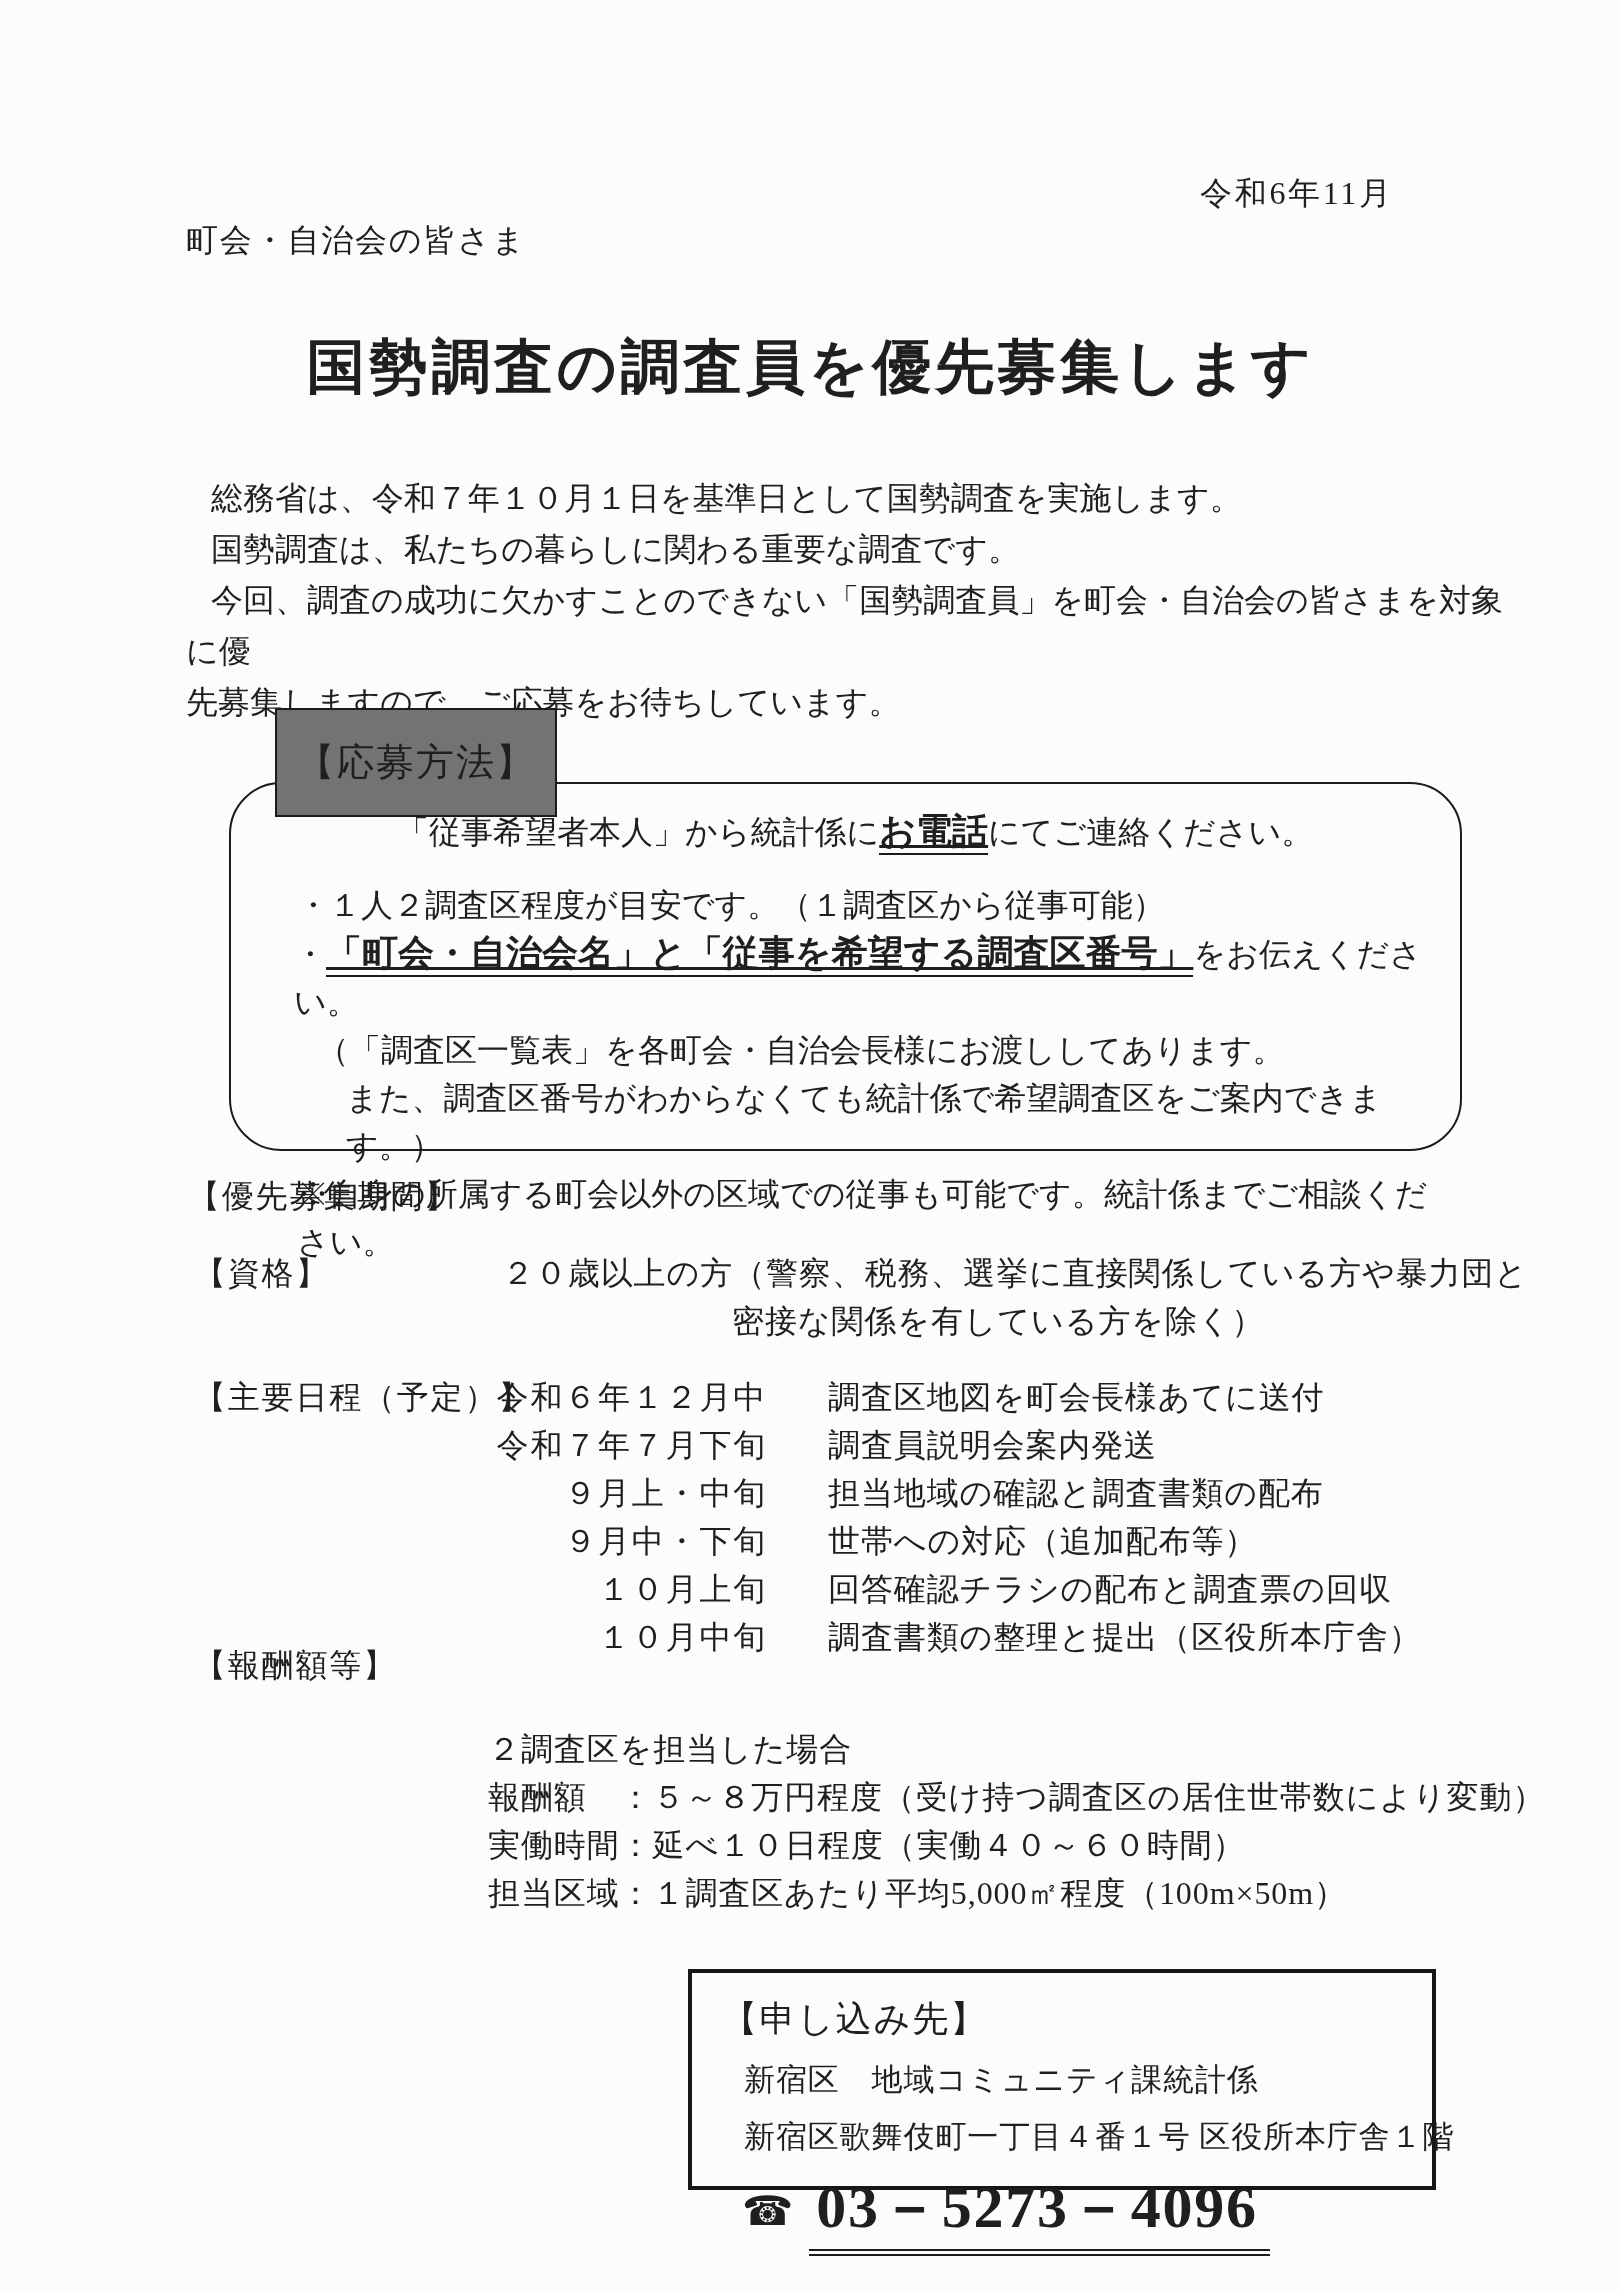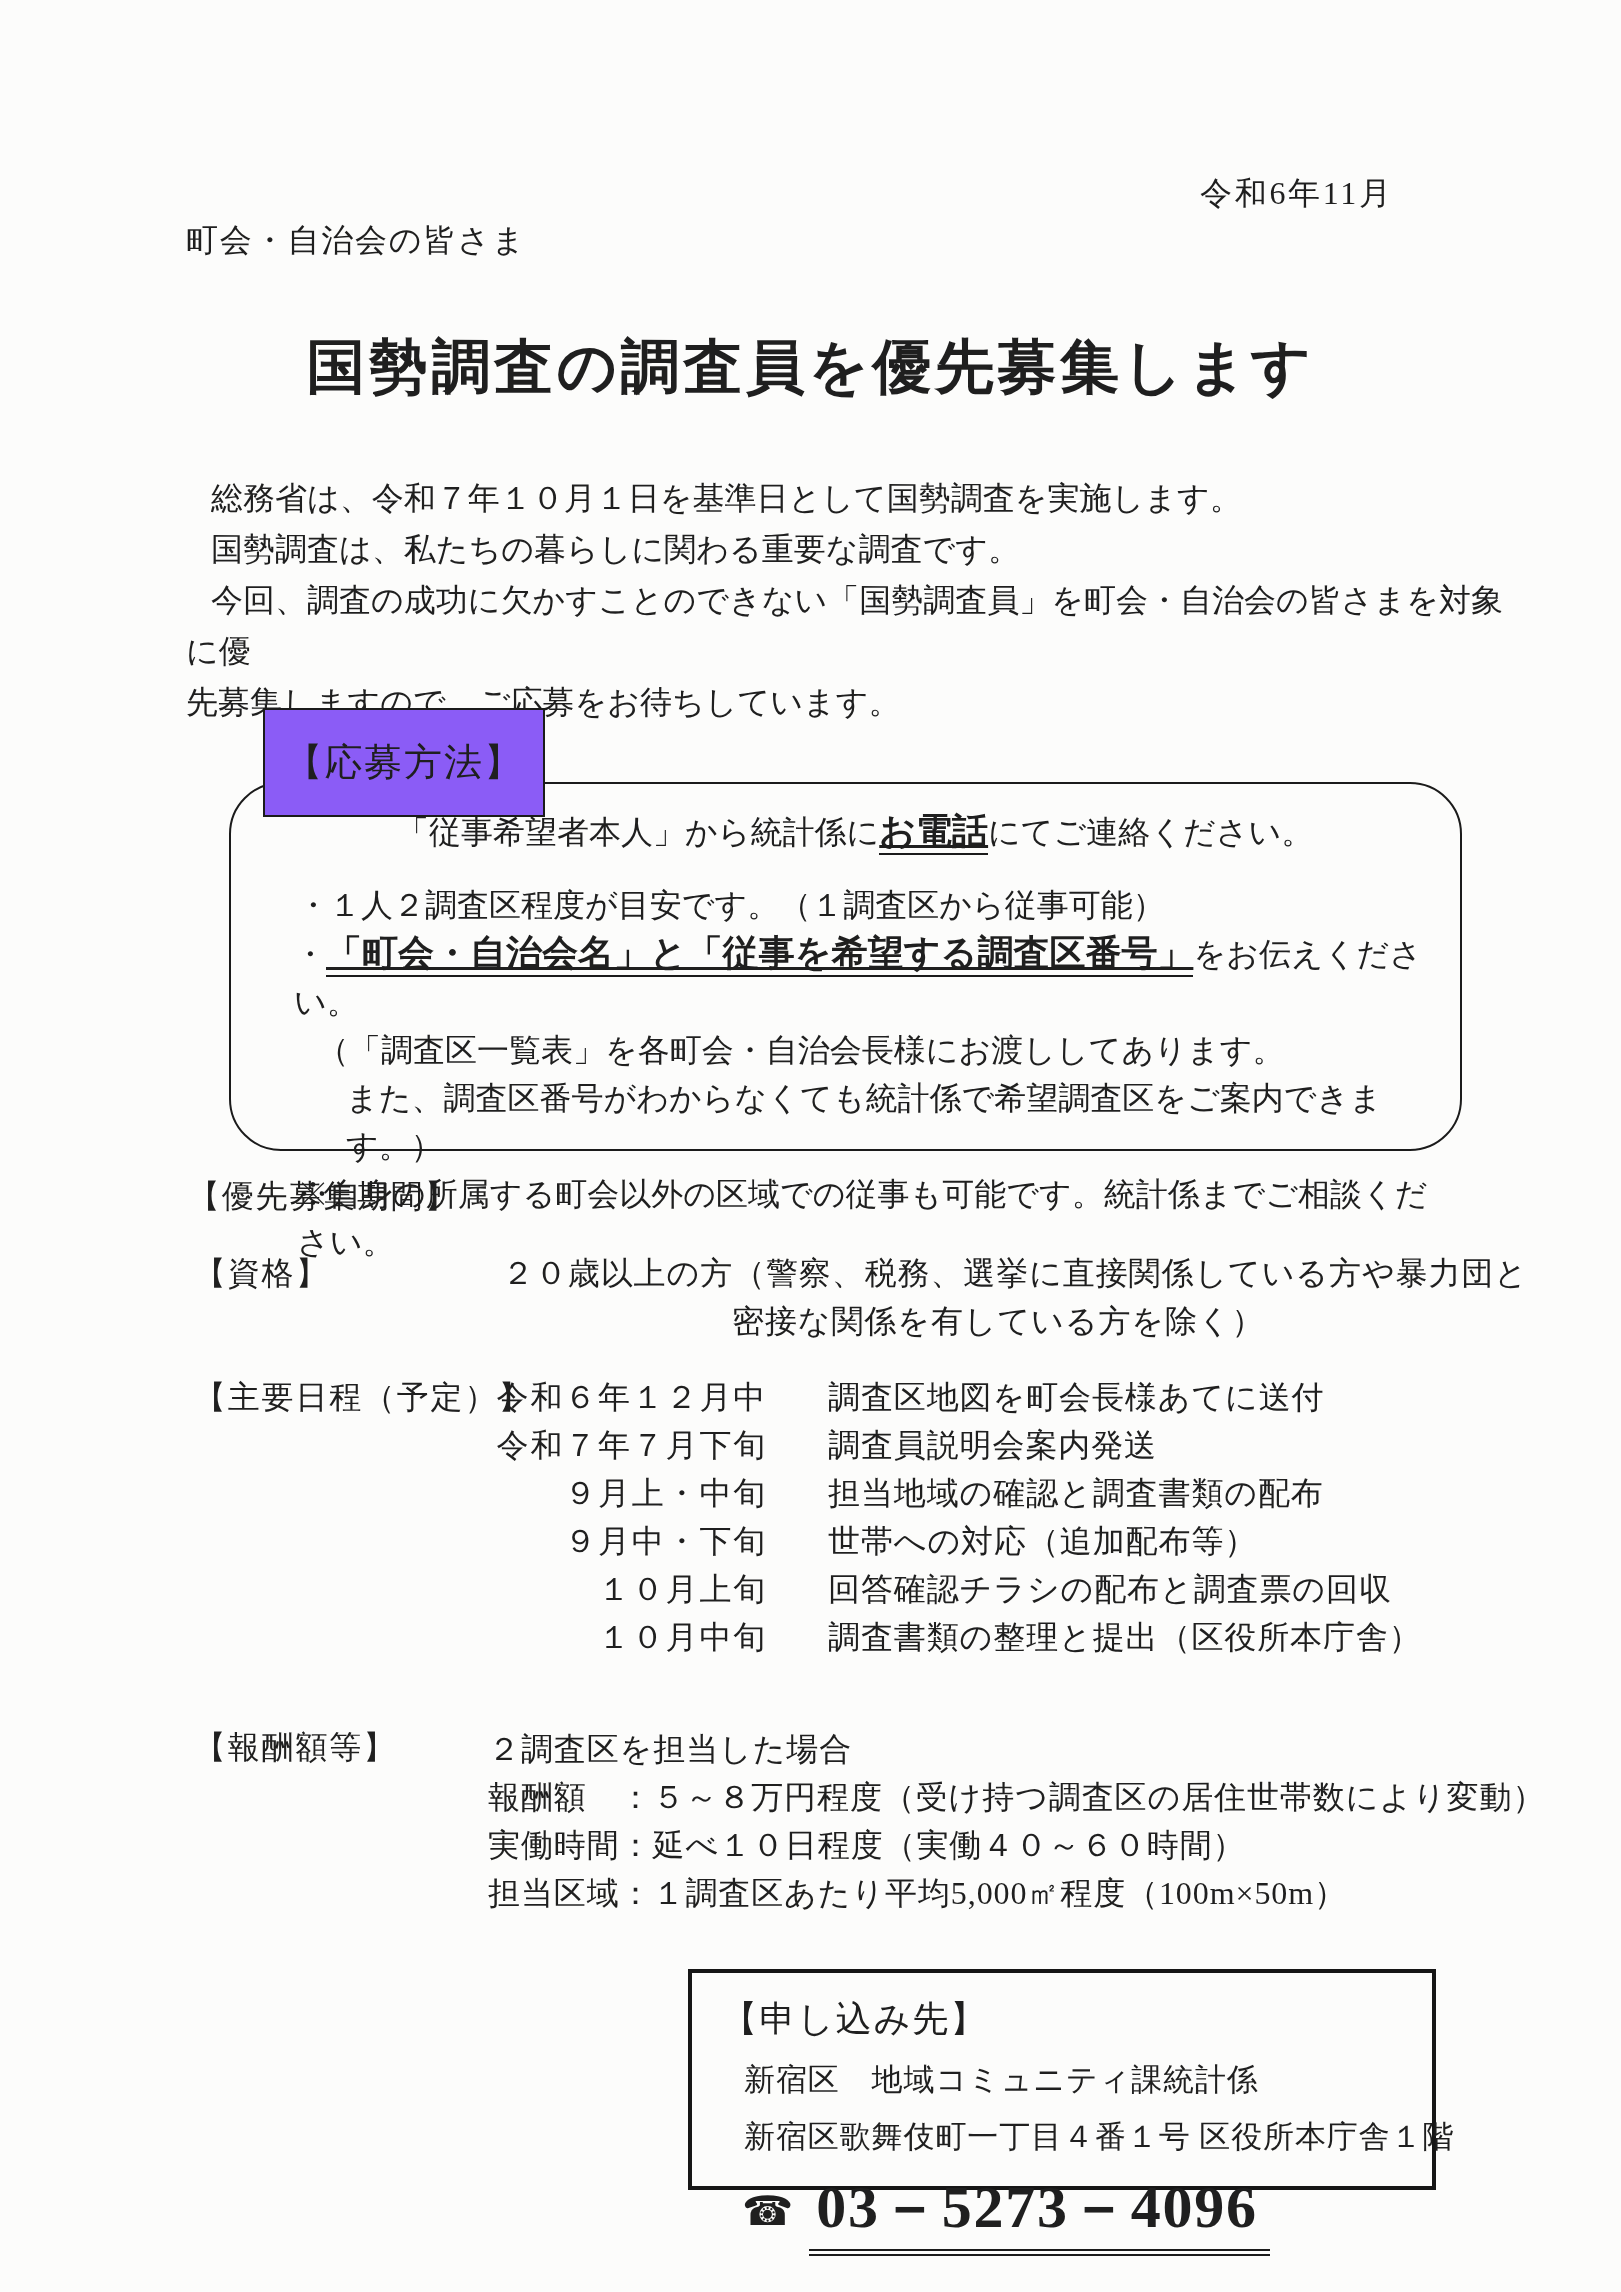--- a/index.html
+++ b/index.html
@@ -23,22 +23,22 @@
   }
   .intro{top:473px;left:186px;width:1331px;line-height:51px;}
   .intro .ind{text-indent:25px;}
 
   
   .app-box{
     top:782px;left:229px;width:1229px;height:365px;
     border:2.7px solid #1b1b1b;border-radius:52px;
   }
   .app-label{
-    position:absolute;top:-76px;left:32px;
-    background:#8b5cf6;border:2.7px solid #1b1b1b;
+    position:absolute;top:-76px;left:44px;
+    background:#737373;border:2.7px solid #1b1b1b;
     padding:27px 19.7px;font-size:38px;letter-spacing:1.8px;
   }
   .app-content{padding-top:23px;}
   .app-line{line-height:48px;}
   .l-instr{margin-left:166px;margin-bottom:25px;}
   .l-b1{margin-left:66px;}
   .l-b2{margin-left:63px;}
   .l-n1{margin-left:86px;}
   .l-n2{margin-left:115px;}
   .l-n3{margin-left:66px;}
@@ -52,21 +52,21 @@
   .pos-period-label{top:1175px;left:188px;}
   .pos-period-value{top:1175px;left:506px;letter-spacing:0.9px;}
   .pos-qual-label{top:1252px;left:194px;}
   .pos-qual-1{top:1252px;left:502px;letter-spacing:0.9px;}
   .pos-qual-2{top:1300px;left:732px;letter-spacing:0.9px;}
   .pos-sched-label{top:1376px;left:194px;}
   .schedule{top:1376px;left:0;width:1621px;}
   .srow{position:relative;height:48px;}
   .sdate{position:absolute;left:358px;width:409px;text-align:right;letter-spacing:1.8px;}
   .sdesc{position:absolute;left:828px;letter-spacing:0.9px;}
-  .pos-reward-label{top:1726px;left:194px;}
+  .pos-reward-label{top:1644px;left:194px;}
   .reward{top:1728px;left:488px;width:1093px;}
   .rrow{height:48px;letter-spacing:0.9px;}
 
   
   .contact{
     top:1969px;left:688px;width:740px;height:213px;
     border:4.5px solid #161616;
   }
   .c-label{margin:21.5px 0 0 29.6px;font-size:36px;letter-spacing:1.8px;}
   .c-line{margin:15px 0 0 52px;font-size:31px;letter-spacing:0.9px;white-space:nowrap;}

